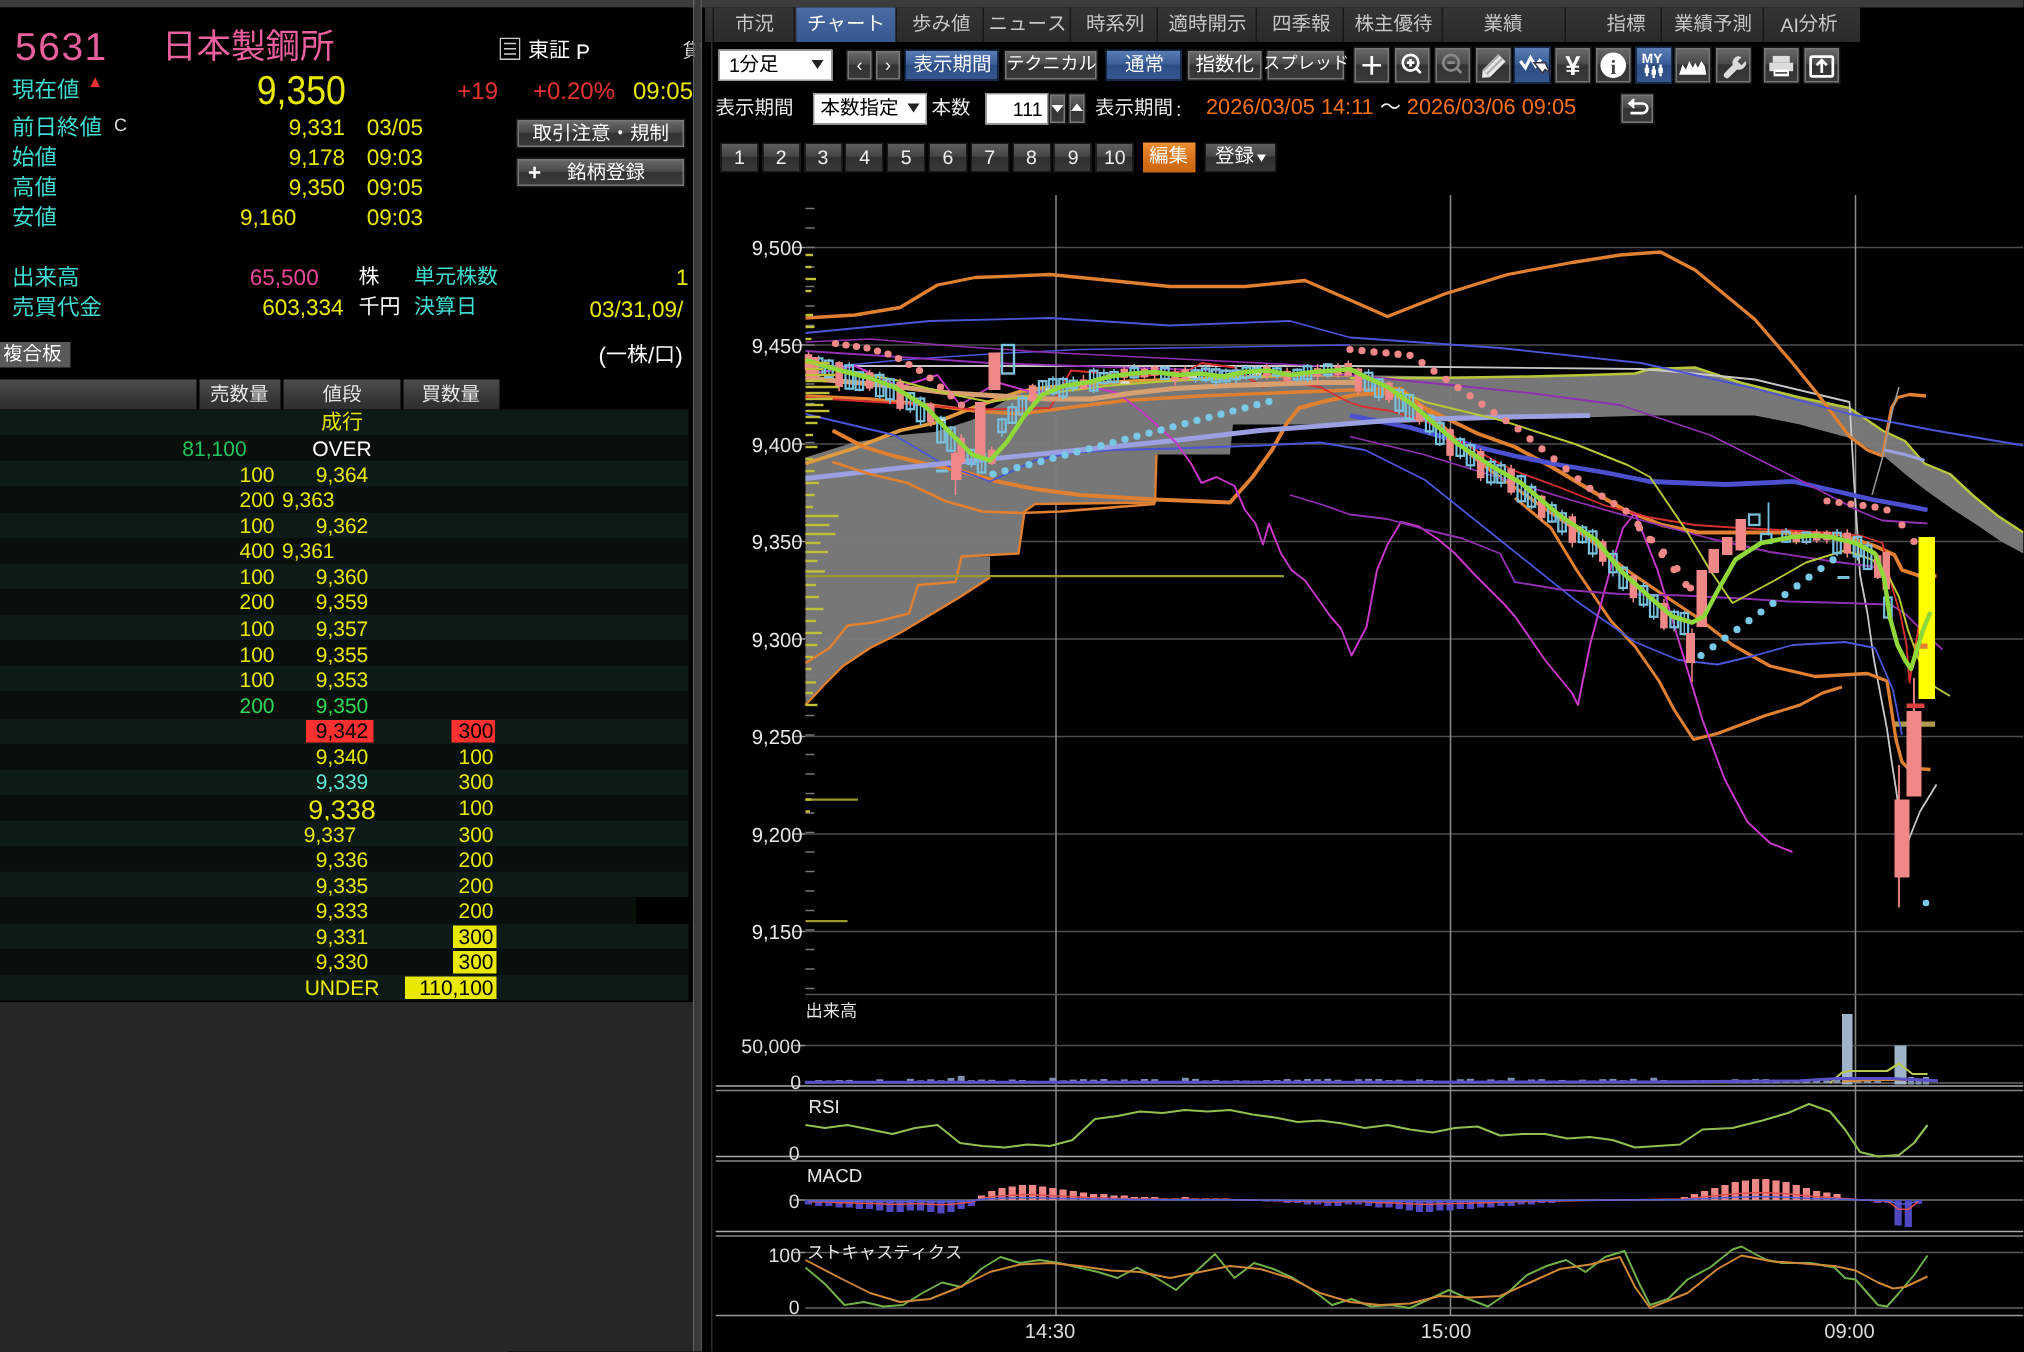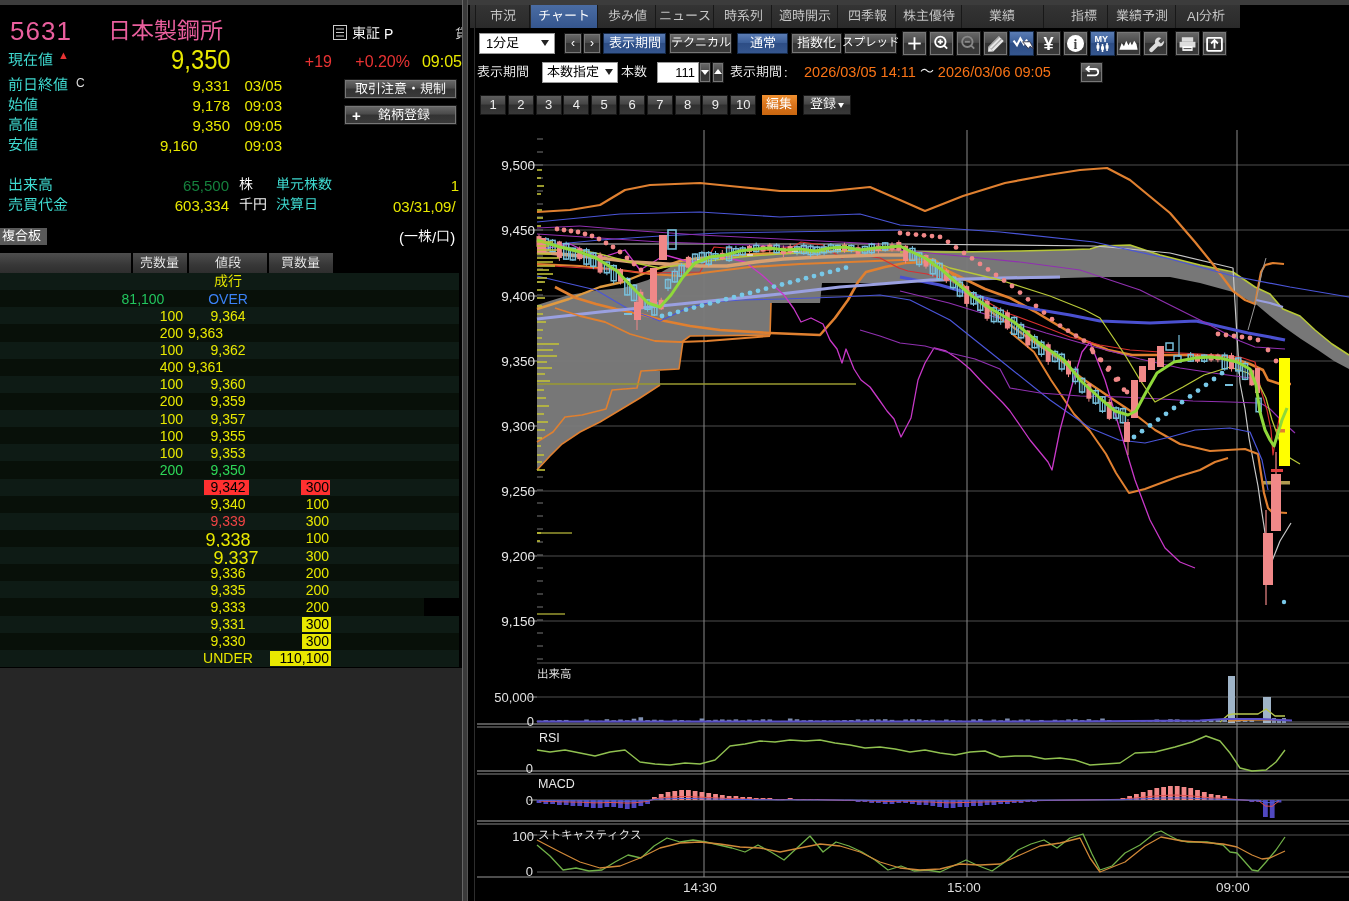--- a/index.html
+++ b/index.html
@@ -67,21 +67,21 @@
       <use href="#u5B89" transform="translate(0.0,12.90) scale(0.0150,-0.0150)"></use>
       <use href="#u5024" transform="translate(15.0,12.90) scale(0.0150,-0.0150)"></use>
     </svg>
 <div class="ab" style="left:160px;top:132px;width:70px;text-align:left;color:#e8e800;font-size:15px">9,160</div>
 <div class="ab" style="left:234px;top:132px;width:48px;text-align:right;color:#e8e800;font-size:15px">09:03</div>
 <svg style="position:absolute;left:8.0px;top:172.0px;" width="45.0" height="15.6" fill="#3fdcd2">
       <use href="#u51FA" transform="translate(0.0,12.90) scale(0.0150,-0.0150)"></use>
       <use href="#u6765" transform="translate(15.0,12.90) scale(0.0150,-0.0150)"></use>
       <use href="#u9AD8" transform="translate(30.0,12.90) scale(0.0150,-0.0150)"></use>
     </svg>
-<div class="ab" style="left:150px;top:172px;width:79px;text-align:right;color:#15803d;font-size:15px">65,500</div>
+<div class="ab" style="left:150px;top:172px;width:79px;text-align:center;color:#ec4899;font-size:15px">65,500</div>
 <svg style="position:absolute;left:239.0px;top:172.0px;" width="14.0" height="14.6" fill="#fff">
       <use href="#u682A" transform="translate(0.0,12.04) scale(0.0140,-0.0140)"></use>
     </svg>
 <svg style="position:absolute;left:276.0px;top:172.0px;" width="56.0" height="14.6" fill="#3fdcd2">
       <use href="#u5358" transform="translate(0.0,12.04) scale(0.0140,-0.0140)"></use>
       <use href="#u5143" transform="translate(14.0,12.04) scale(0.0140,-0.0140)"></use>
       <use href="#u682A" transform="translate(28.0,12.04) scale(0.0140,-0.0140)"></use>
       <use href="#u6570" transform="translate(42.0,12.04) scale(0.0140,-0.0140)"></use>
     </svg>
 <div class="ab" style="left:426px;top:172px;width:33px;text-align:right;color:#e8e800;font-size:15px">1</div>
@@ -153,21 +153,21 @@
         <use href="#u91CF" transform="translate(26.0,11.18) scale(0.0130,-0.0130)"></use>
       </svg></div>
 <div class="ab" style="left:0;top:20.50px;width:459px;height:17.13px;background:#0e1b15">
 <div class="ab" style="left:214.0px;top:1px"><svg style="vertical-align:top;" width="28.0" height="14.6" fill="#e8e800">
           <use href="#u6210" transform="translate(0.0,12.04) scale(0.0140,-0.0140)"></use>
           <use href="#u884C" transform="translate(14.0,12.04) scale(0.0140,-0.0140)"></use>
         </svg></div>
 </div>
 <div class="ab" style="left:0;top:37.63px;width:459px;height:17.13px;background:#081009">
 <div class="ab" style="left:103px;top:0.5px;width:80px;text-align:center;color:#22c55e;font-size:14px">81,100</div>
-<div class="ab" style="left:188px;top:0.5px;width:80px;text-align:center;color:#3b82f6;font-size:14px">OVER</div>
+<div class="ab" style="left:188px;top:0.5px;width:80px;text-align:center;color:#ffffff;font-size:14px">OVER</div>
 </div>
 <div class="ab" style="left:0;top:54.76px;width:459px;height:17.13px;background:#0e1b15">
 <div class="ab" style="left:103px;top:0.5px;width:80px;text-align:right;color:#e8e800;font-size:14px">100</div>
 <div class="ab" style="left:188px;top:0.5px;width:80px;text-align:center;color:#e8e800;font-size:14px">9,364</div>
 </div>
 <div class="ab" style="left:0;top:71.89px;width:459px;height:17.13px;background:#081009">
 <div class="ab" style="left:103px;top:0.5px;width:80px;text-align:right;color:#e8e800;font-size:14px">200</div>
 <div class="ab" style="left:188px;top:0.5px;width:80px;text-align:left;color:#e8e800;font-size:14px">9,363</div>
 </div>
 <div class="ab" style="left:0;top:89.02px;width:459px;height:17.13px;background:#0e1b15">
@@ -206,29 +206,29 @@
 <div class="ab" style="left:204px;top:1px;width:45px;height:15px;background:#ff3030"></div>
 <div class="ab" style="left:188px;top:0.5px;width:80px;text-align:center;color:#000;font-size:14px">9,342</div>
 <div class="ab" style="left:301.4px;top:1px;width:28.6px;height:15px;background:#ff3030"></div>
 <div class="ab" style="left:249px;top:0.5px;width:80px;text-align:right;color:#000;font-size:14px">300</div>
 </div>
 <div class="ab" style="left:0;top:243.19px;width:459px;height:17.13px;background:#081009">
 <div class="ab" style="left:188px;top:0.5px;width:80px;text-align:center;color:#e8e800;font-size:14px">9,340</div>
 <div class="ab" style="left:249px;top:0.5px;width:80px;text-align:right;color:#e8e800;font-size:14px">100</div>
 </div>
 <div class="ab" style="left:0;top:260.32px;width:459px;height:17.13px;background:#0e1b15">
-<div class="ab" style="left:188px;top:0.5px;width:80px;text-align:center;color:#ef4444;font-size:14px">9,339</div>
+<div class="ab" style="left:188px;top:0.5px;width:80px;text-align:center;color:#5eead4;font-size:14px">9,339</div>
 <div class="ab" style="left:249px;top:0.5px;width:80px;text-align:right;color:#e8e800;font-size:14px">300</div>
 </div>
 <div class="ab" style="left:0;top:277.45px;width:459px;height:17.13px;background:#081009">
 <div class="ab" style="left:188px;top:0.5px;width:80px;text-align:center;color:#e8e800;font-size:18px">9,338</div>
 <div class="ab" style="left:249px;top:0.5px;width:80px;text-align:right;color:#e8e800;font-size:14px">100</div>
 </div>
 <div class="ab" style="left:0;top:294.58px;width:459px;height:17.13px;background:#0e1b15">
-<div class="ab" style="left:196px;top:0.5px;width:80px;text-align:center;color:#e8e800;font-size:18px">9,337</div>
+<div class="ab" style="left:180px;top:0.5px;width:80px;text-align:center;color:#e8e800;font-size:14px">9,337</div>
 <div class="ab" style="left:249px;top:0.5px;width:80px;text-align:right;color:#e8e800;font-size:14px">300</div>
 </div>
 <div class="ab" style="left:0;top:311.71px;width:459px;height:17.13px;background:#081009">
 <div class="ab" style="left:188px;top:0.5px;width:80px;text-align:center;color:#e8e800;font-size:14px">9,336</div>
 <div class="ab" style="left:249px;top:0.5px;width:80px;text-align:right;color:#e8e800;font-size:14px">200</div>
 </div>
 <div class="ab" style="left:0;top:328.84px;width:459px;height:17.13px;background:#0e1b15">
 <div class="ab" style="left:188px;top:0.5px;width:80px;text-align:center;color:#e8e800;font-size:14px">9,335</div>
 <div class="ab" style="left:249px;top:0.5px;width:80px;text-align:right;color:#e8e800;font-size:14px">200</div>
 </div>

